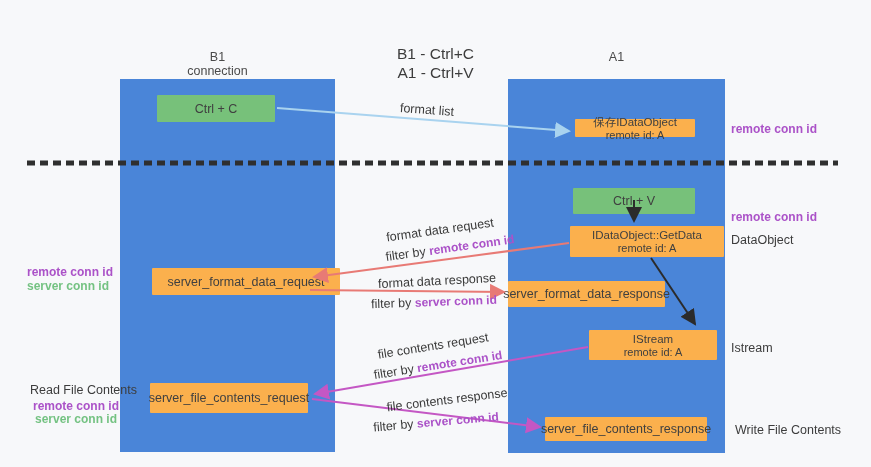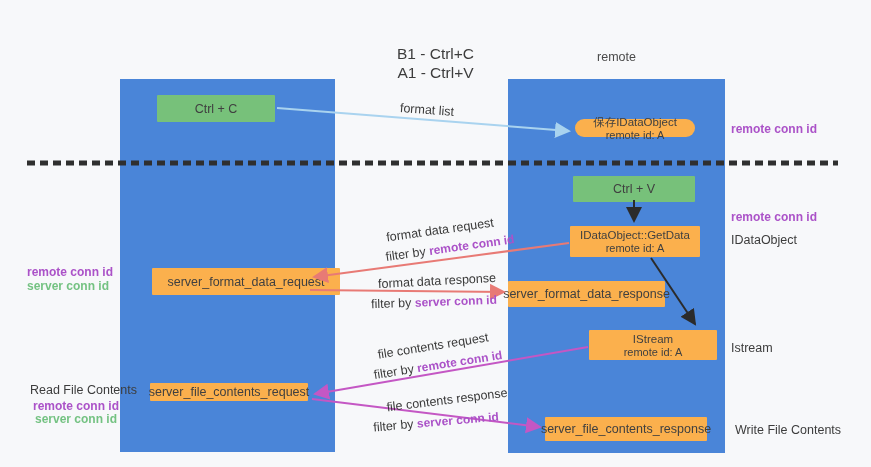--- a/index.html
+++ b/index.html
@@ -73,52 +73,54 @@
     <line class="arr s-mag" x1="588" y1="347" x2="315" y2="394" marker-end="url(#mMag)"></line>
     <line class="arr s-mag" x1="312" y1="399" x2="540" y2="427" marker-end="url(#mMag)"></line>
   </svg>
 
   <div class="title">
     <div>B1 - Ctrl+C</div>
     <div>A1 - Ctrl+V</div>
   </div>
 
   <div class="colhead" style="left:120px; top:51px; width:195px;">
+    <div>B1</div>
+    <div>connection</div>
   </div>
   <div class="colhead" style="left:508px; top:51px; width:217px;">
-    <div>remote</div>
+    <div>A1</div>
   </div>
 
   <div class="col" style="left:120px; top:79px; width:215px; height:373px;"></div>
   <div class="col" style="left:508px; top:79px; width:217px; height:374px;"></div>
 
   <div class="box green single" style="left:157px; top:95px; width:118px; height:27px;">Ctrl + C</div>
 
-  <div class="box orange" style="left:575px; top:119px; width:120px; height:18px;border-radius:11px;">
+  <div class="box orange" style="left:575px; top:119px; width:120px; height:18px;">
     <div class="l1">保存IDataObject</div>
     <div class="l2">remote id: A</div>
   </div>
 
-  <div class="box green single" style="left:573px; top:176px; width:122px; height:26px;">Ctrl + V</div>
+  <div class="box green single" style="left:573px; top:188px; width:122px; height:26px;">Ctrl + V</div>
 
-  <div class="box orange" style="left:570px; top:226px; width:130px; height:31px;">
+  <div class="box orange" style="left:570px; top:226px; width:154px; height:31px;">
     <div class="l1">IDataObject::GetData</div>
     <div class="l2">remote id: A</div>
   </div>
 
   <div class="box orange single" style="left:152px; top:268px; width:188px; height:27px;">server_format_data_request</div>
 
   <div class="box orange single" style="left:508px; top:281px; width:157px; height:26px;">server_format_data_response</div>
 
   <div class="box orange" style="left:589px; top:330px; width:128px; height:30px;">
     <div class="l1">IStream</div>
     <div class="l2">remote id: A</div>
   </div>
 
-  <div class="box orange single" style="left:150px; top:383px; width:158px; height:18px;">server_file_contents_request</div>
+  <div class="box orange single" style="left:150px; top:383px; width:158px; height:30px;">server_file_contents_request</div>
 
   <div class="box orange single" style="left:545px; top:417px; width:162px; height:24px;">server_file_contents_response</div>
 
   <div class="alabel center" style="left:427px; top:110px; transform:translate(-50%,-50%) rotate(4deg);">format list</div>
 
   <div class="alabel center" style="left:440px; top:230px; transform:translate(-50%,-50%) rotate(-8deg);">format data request</div>
   <div class="alabel center" style="left:450px; top:248px; transform:translate(-50%,-50%) rotate(-8deg);">
     <span class="dark">filter by </span><span class="purple">remote conn id</span>
   </div>
 
@@ -132,21 +134,21 @@
     <span class="dark">filter by </span><span class="purple">remote conn id</span>
   </div>
 
   <div class="alabel center" style="left:447px; top:400px; transform:translate(-50%,-50%) rotate(-7deg);">file contents response</div>
   <div class="alabel center" style="left:436px; top:422px; transform:translate(-50%,-50%) rotate(-5deg);">
     <span class="dark">filter by </span><span class="purple">server conn id</span>
   </div>
 
   <div class="lbl purple" style="left:731px; top:123px;">remote conn id</div>
   <div class="lbl purple" style="left:731px; top:211px;">remote conn id</div>
-  <div class="lbl dark" style="left:731px; top:234px;">IDataObject</div>
+  <div class="lbl dark" style="left:731px; top:234px;">DataObject</div>
   <div class="lbl dark" style="left:731px; top:342px;">Istream</div>
   <div class="lbl dark" style="left:735px; top:424px;">Write File Contents</div>
 
   <div class="lbl purple" style="left:27px; top:266px;">remote conn id</div>
   <div class="lbl greentxt" style="left:27px; top:280px;">server conn id</div>
   <div class="lbl dark" style="left:30px; top:384px;">Read File Contents</div>
   <div class="lbl purple" style="left:33px; top:400px;">remote conn id</div>
   <div class="lbl greentxt" style="left:35px; top:413px;">server conn id</div>
 
 </div>

